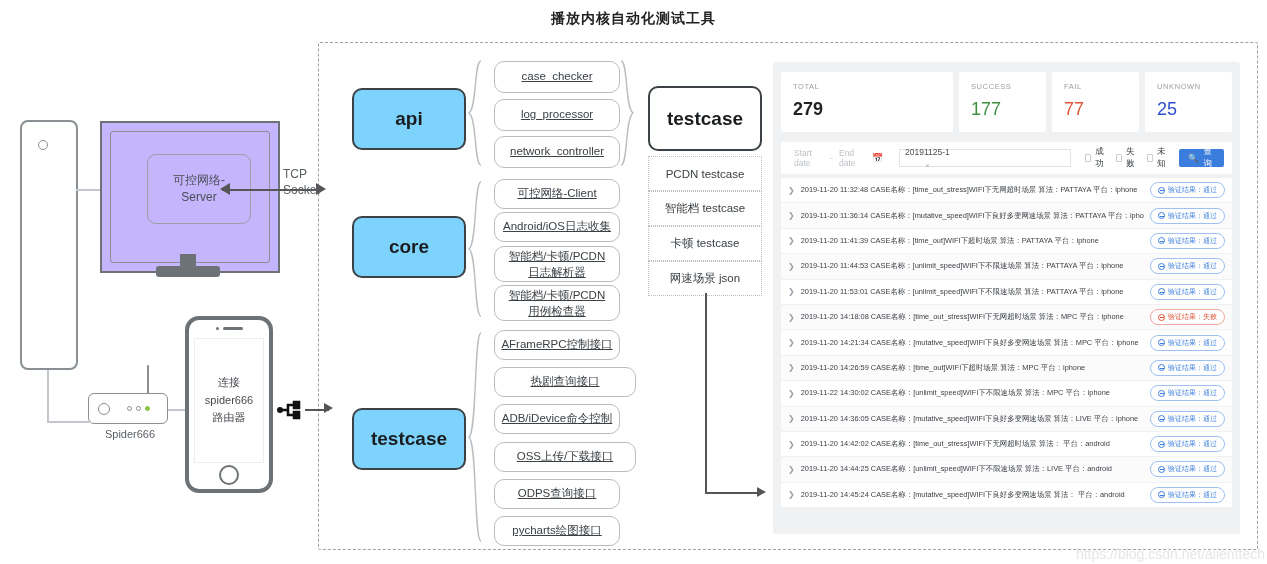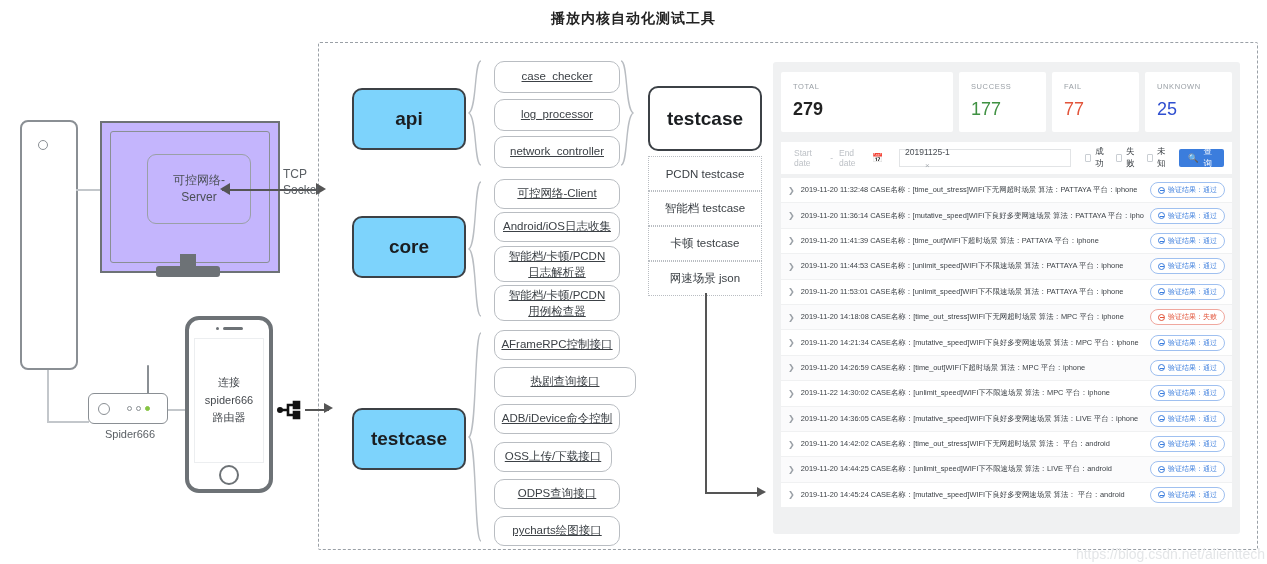--- a/index.html
+++ b/index.html
@@ -399,21 +399,21 @@
   </div>
   <div class="sub-box" style="left:494px; top:330px; width:126px; height:30px;">
     <span>AFrameRPC控制接口</span>
   </div>
   <div class="sub-box" style="left:494px; top:367px; width:142px; height:30px;">
     <span>热剧查询接口</span>
   </div>
   <div class="sub-box" style="left:494px; top:404px; width:126px; height:30px;">
     <span>ADB/iDevice命令控制</span>
   </div>
-  <div class="sub-box" style="left:494px; top:442px; width:118px; height:30px;">
+  <div class="sub-box" style="left:494px; top:442px; width:142px; height:30px;">
     <span>OSS上传/下载接口</span>
   </div>
   <div class="sub-box" style="left:494px; top:479px; width:126px; height:30px;">
     <span>ODPS查询接口</span>
   </div>
   <div class="sub-box" style="left:494px; top:516px; width:126px; height:30px;">
     <span>pycharts绘图接口</span>
   </div>
 
   <div class="tc-box">

